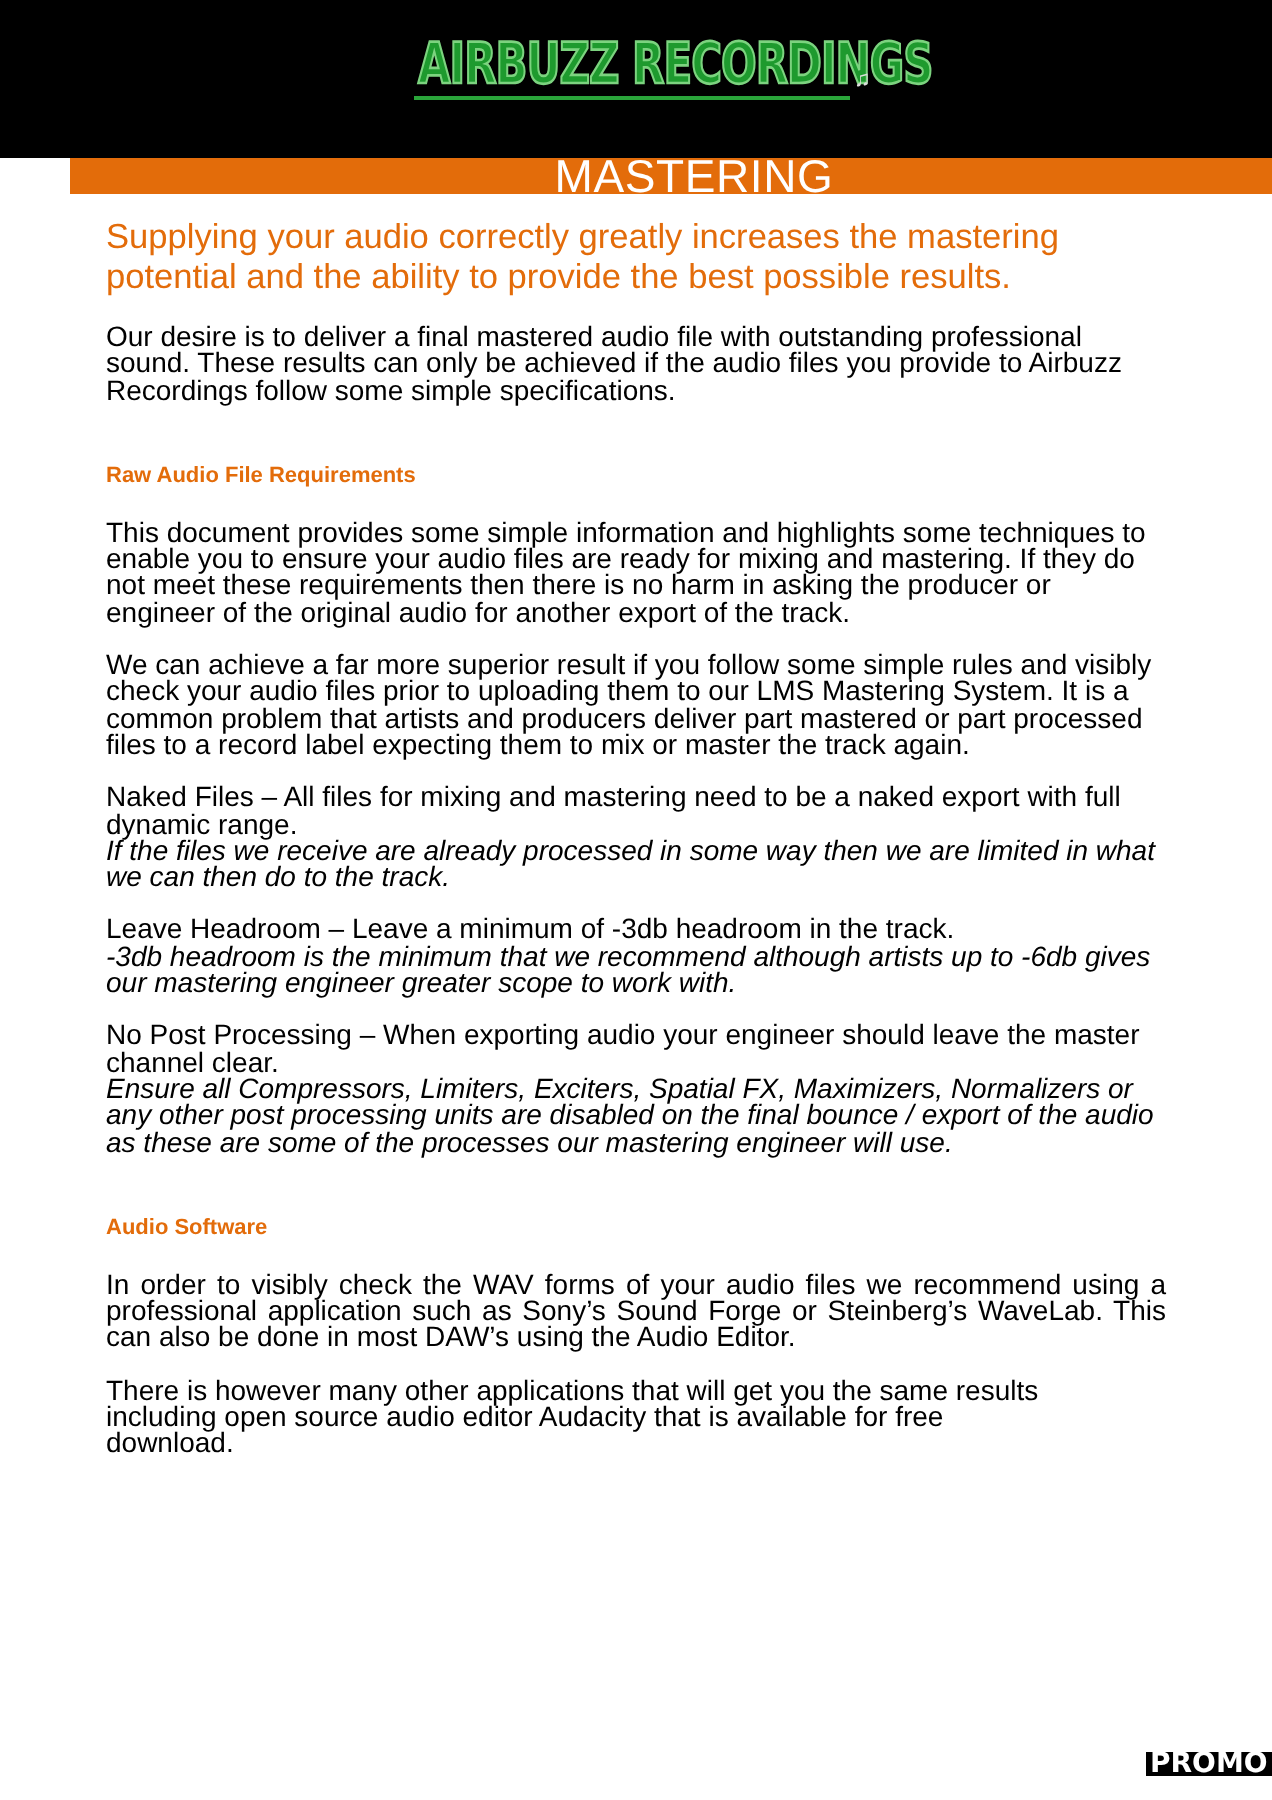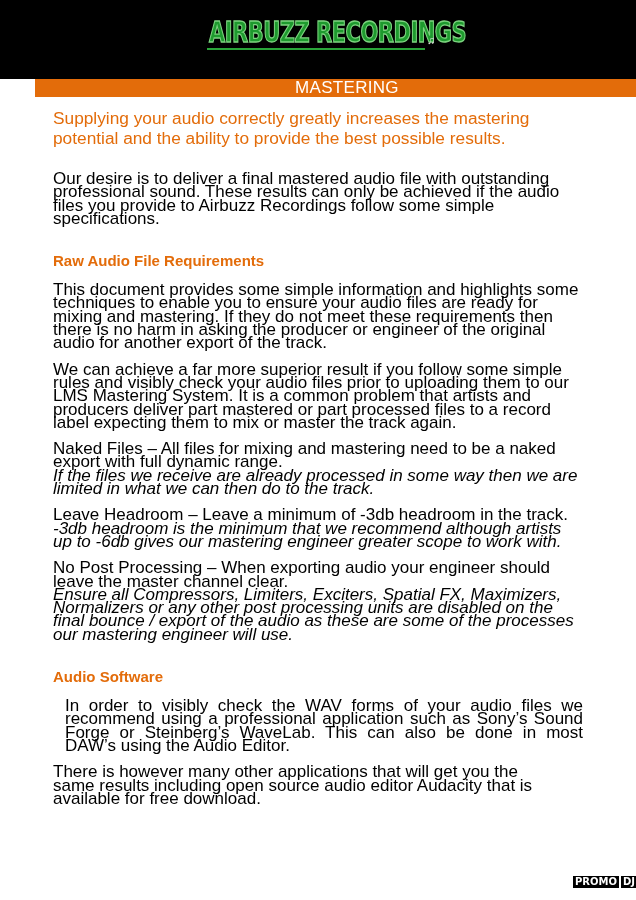--- a/index.html
+++ b/index.html
@@ -4,32 +4,32 @@
 <style>
   * { margin: 0; padding: 0; box-sizing: border-box; }
   html, body { width: 636px; height: 900px; background: #ffffff; overflow: hidden; }
   body { position: relative; font-family: "Liberation Sans", sans-serif; color: #000; }
   .header-bar { position: absolute; left: 0; top: 0; width: 636px; height: 79px; background: #000; padding-left: 19px; }
   .logo { position: absolute; left: 205px; top: 12px; width: 235px; height: 42px; }
   .logo-text { position: absolute; left: 4px; top: 4px; font-family: "DejaVu Sans", sans-serif; font-weight: bold; font-size: 21px; letter-spacing: -0.5px; color: #1e9a2e; -webkit-text-stroke: 1px #7cd37f; transform: scaleY(1.35); transform-origin: top left; white-space: nowrap; }
   .logo-underline { position: absolute; left: 2px; top: 36px; width: 218px; height: 2px; background: #2aa53a; }
   .logo-note { position: absolute; left: 222px; top: 22px; color: #ddd; font-size: 11px; }
   .section-band { position: absolute; left: 35px; top: 79px; width: 601px; height: 18px; background: #e36c0a; }
-  .section-band-title { position: absolute; left: 0; right: 0; top: 0; text-align: center; color: #fff; font-size: 17px; line-height: 18px; letter-spacing: 0.3px; padding-left: 23px; }
+  .section-band-title { position: absolute; left: 0; right: 0; top: 0; text-align: center; color: #fff; font-size: 23px; line-height: 18px; letter-spacing: 0.3px; padding-left: 23px; }
   .content { position: absolute; left: 53px; top: 108px; width: 530px; }
-  .lead { color: #e36c0a; font-size: 17.3px; line-height: 20px; margin-bottom: 24px; }
-  p { font-size: 17px; line-height: 13.3px; margin-bottom: 13px; }
-  .justify { text-align: justify; margin-left: 12px; }
-  h2 { color: #e36c0a; font-size: 15px; font-weight: bold; margin-top: 29px; margin-bottom: 15px; line-height: 14px; }
+  .lead { color: #e36c0a; font-size: 17.3px; line-height: 20px; margin-bottom: 14px; }
+  p { font-size: 14px; line-height: 13.3px; margin-bottom: 13px; }
+  .justify { text-align: justify; }
+  h2 { color: #e36c0a; font-size: 11px; font-weight: bold; margin-top: 29px; margin-bottom: 15px; line-height: 14px; }
   .rule p { margin-bottom: 0; }
   .rule { margin-bottom: 13px; }
   .it { font-style: italic; }
   .b { font-weight: normal; }
   .badge { position: absolute; left: 573px; top: 876px; height: 12px; display: flex; gap: 2px; }
-  .badge span { background: #000; color: #fff; font-weight: bold; font-size: 10px; line-height: 12px; padding: 0 2px; font-family: "DejaVu Sans", sans-serif; }
+  .badge span { background: #000; color: #fff; font-weight: bold; font-size: 14px; line-height: 12px; padding: 0 2px; font-family: "DejaVu Sans", sans-serif; }
 </style>
 </head>
 <body>
 
 <div class="header-bar">
   <div class="logo">
     <div class="logo-text">AIRBUZZ RECORDINGS</div>
     <div class="logo-underline"></div>
     <div class="logo-note">♫</div>
   </div>

